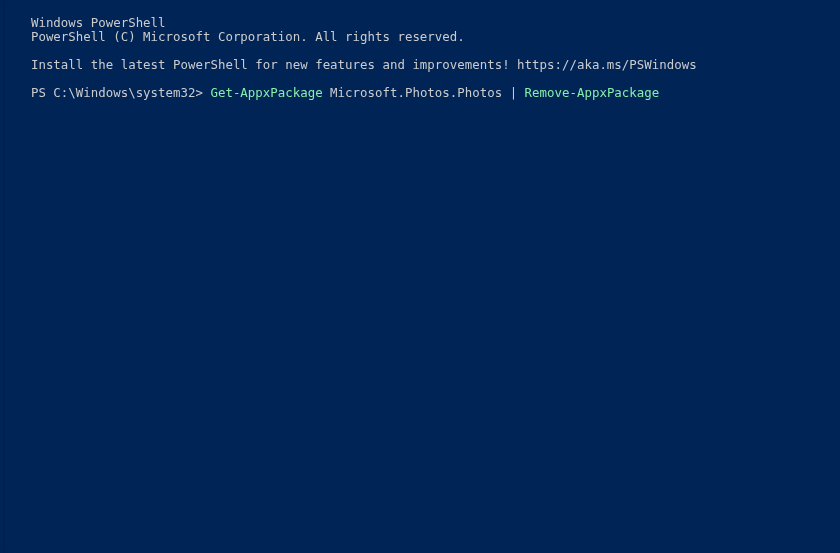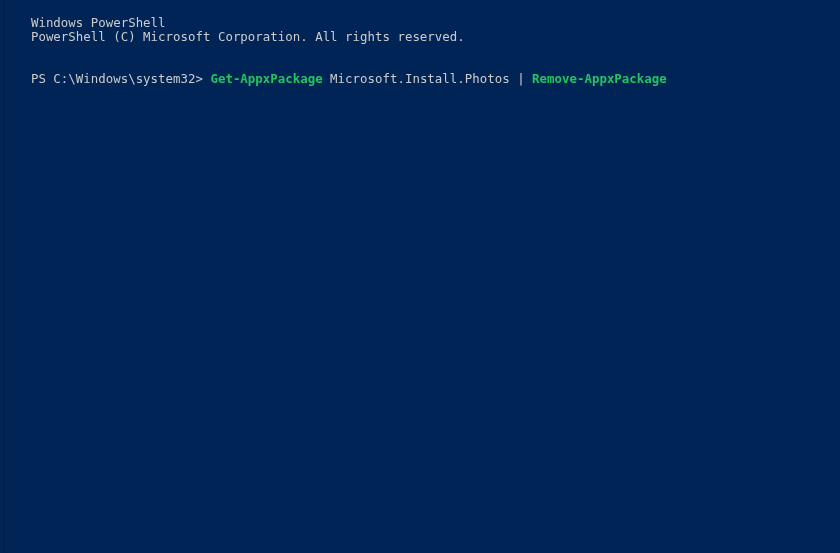--- a/index.html
+++ b/index.html
@@ -47,21 +47,21 @@
     height: 14px;
     white-space: pre;
     margin: 0;
     padding: 0;
   }
   .line.blank {
     color: transparent;
   }
 
   .txt     { color: #cccccc; }
-  .cmdlet  { color: #22c55e; font-weight: bold; }
+  .cmdlet  { color: #86efac; }
 
   
   .line span { white-space: pre; }
 </style>
 </head>
 <body>
 
 <div id="console">
 
   <div id="edge-stripe"></div>
@@ -69,20 +69,23 @@
   <div class="line">
     <span class="txt">Windows PowerShell</span>
   </div>
 
   <div class="line">
     <span class="txt">PowerShell (C) Microsoft Corporation. All rights reserved.</span>
   </div>
 
   <div class="line blank"></div>
 
+  <div class="line">
+    <span class="txt">Install the latest PowerShell for new features and improvements! https://aka.ms/PSWindows</span>
+  </div>
 
   <div class="line blank"></div>
 
   <div class="line">
-    <span class="txt">PS C:\Windows\system32&gt; </span><span class="cmdlet">Get-AppxPackage</span><span class="txt"> Microsoft.Install.Photos </span><span class="txt">| </span><span class="cmdlet">Remove-AppxPackage</span>
+    <span class="txt">PS C:\Windows\system32&gt; </span><span class="cmdlet">Get-AppxPackage</span><span class="txt"> Microsoft.Photos.Photos </span><span class="txt">| </span><span class="cmdlet">Remove-AppxPackage</span>
   </div>
 
 </div>
 
 </body></html>

